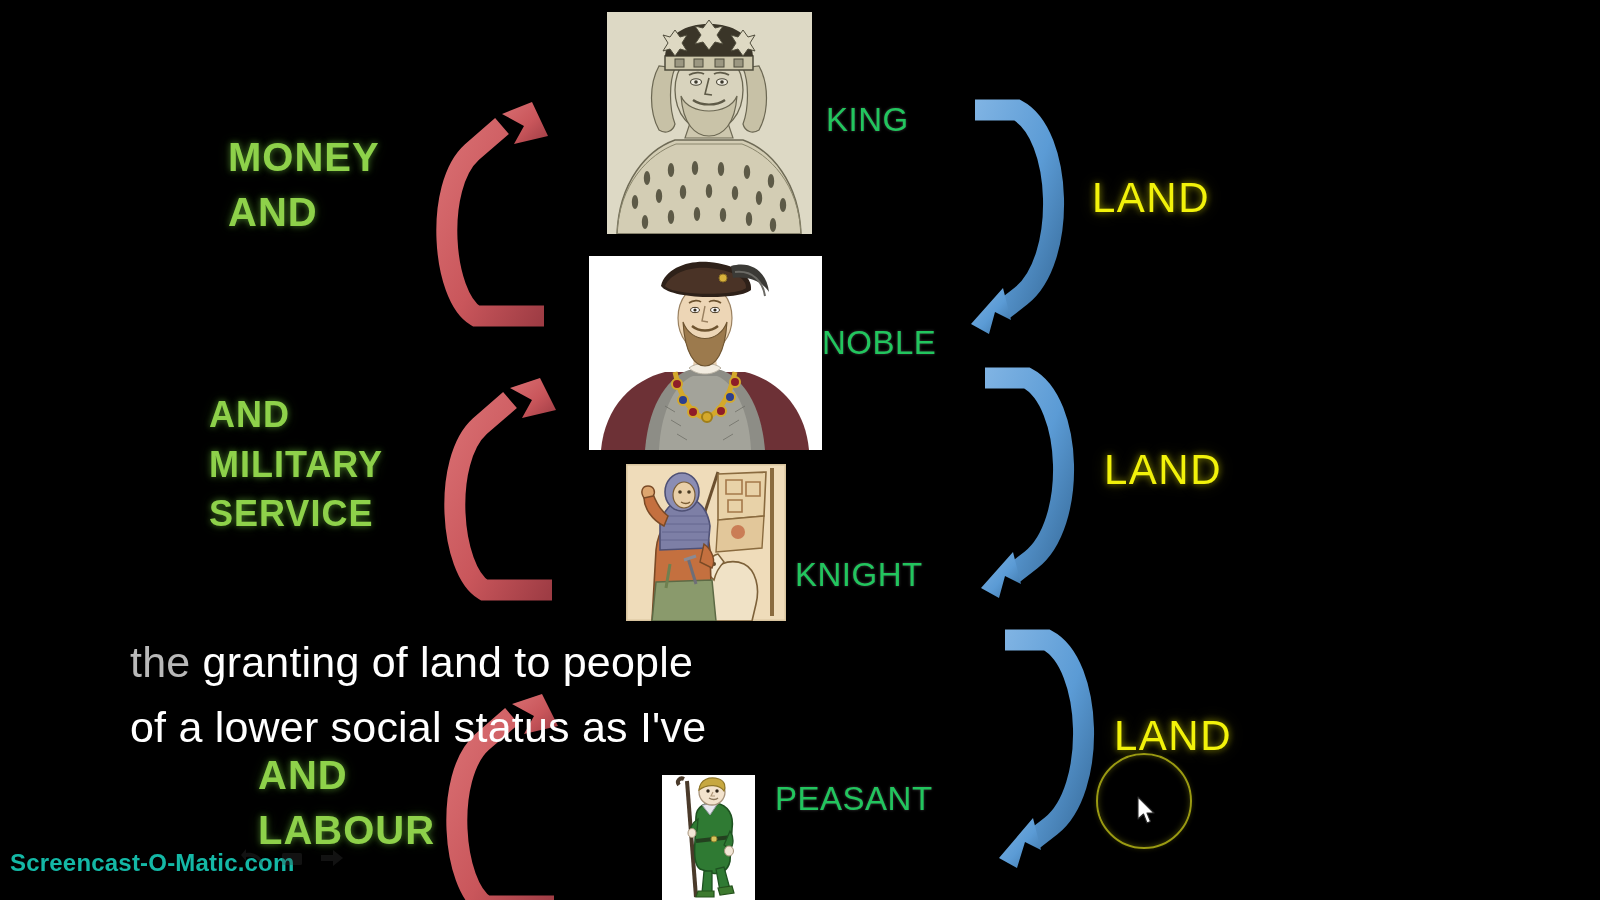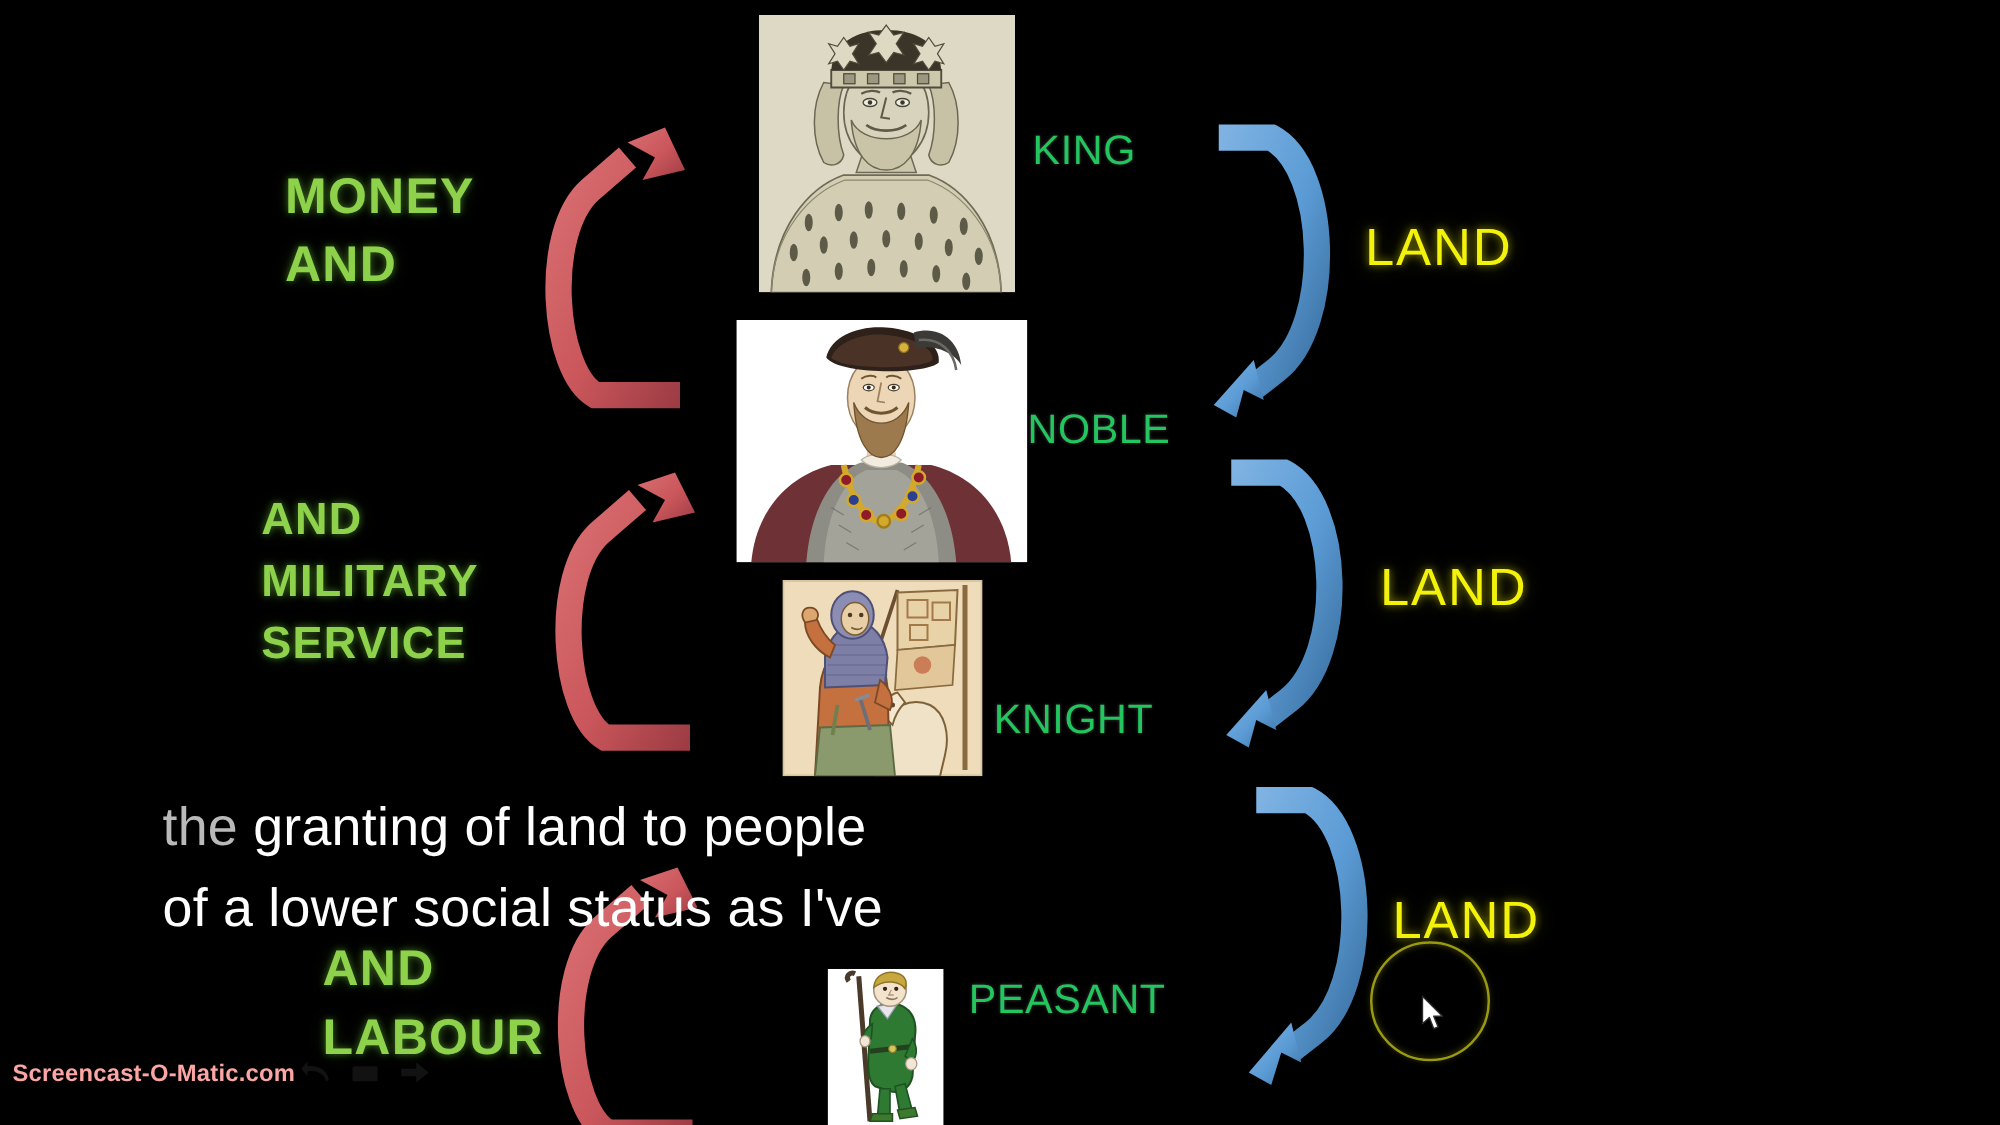--- a/index.html
+++ b/index.html
@@ -45,22 +45,22 @@
   
   #subtitle{
     position:absolute;left:130px;top:630px;width:900px;
     font-size:43px;line-height:1.52;font-weight:400;color:#ffffff;
     letter-spacing:.2px;
   }
   #subtitle .spoken{color:#b9b9b9;}
 
   
   #watermark{
-    position:absolute;left:10px;top:849px;color:#fca5a5;
-    font-size:19px;font-weight:bold;letter-spacing:.2px;
+    position:absolute;left:10px;top:849px;color:#14b8a6;
+    font-size:24px;font-weight:bold;letter-spacing:.2px;
     text-shadow:1px 1px 2px #000;
   }
   .wm-icon{position:absolute;opacity:.30;}
   .wm-icon svg{display:block;}
 
   
   #cursor-highlight{
     position:absolute;left:1096px;top:753px;width:92px;height:92px;
     border:2px solid #9a9a12;border-radius:50%;
     box-shadow:0 0 6px rgba(190,190,30,.35) inset,0 0 5px rgba(170,170,20,.25);

